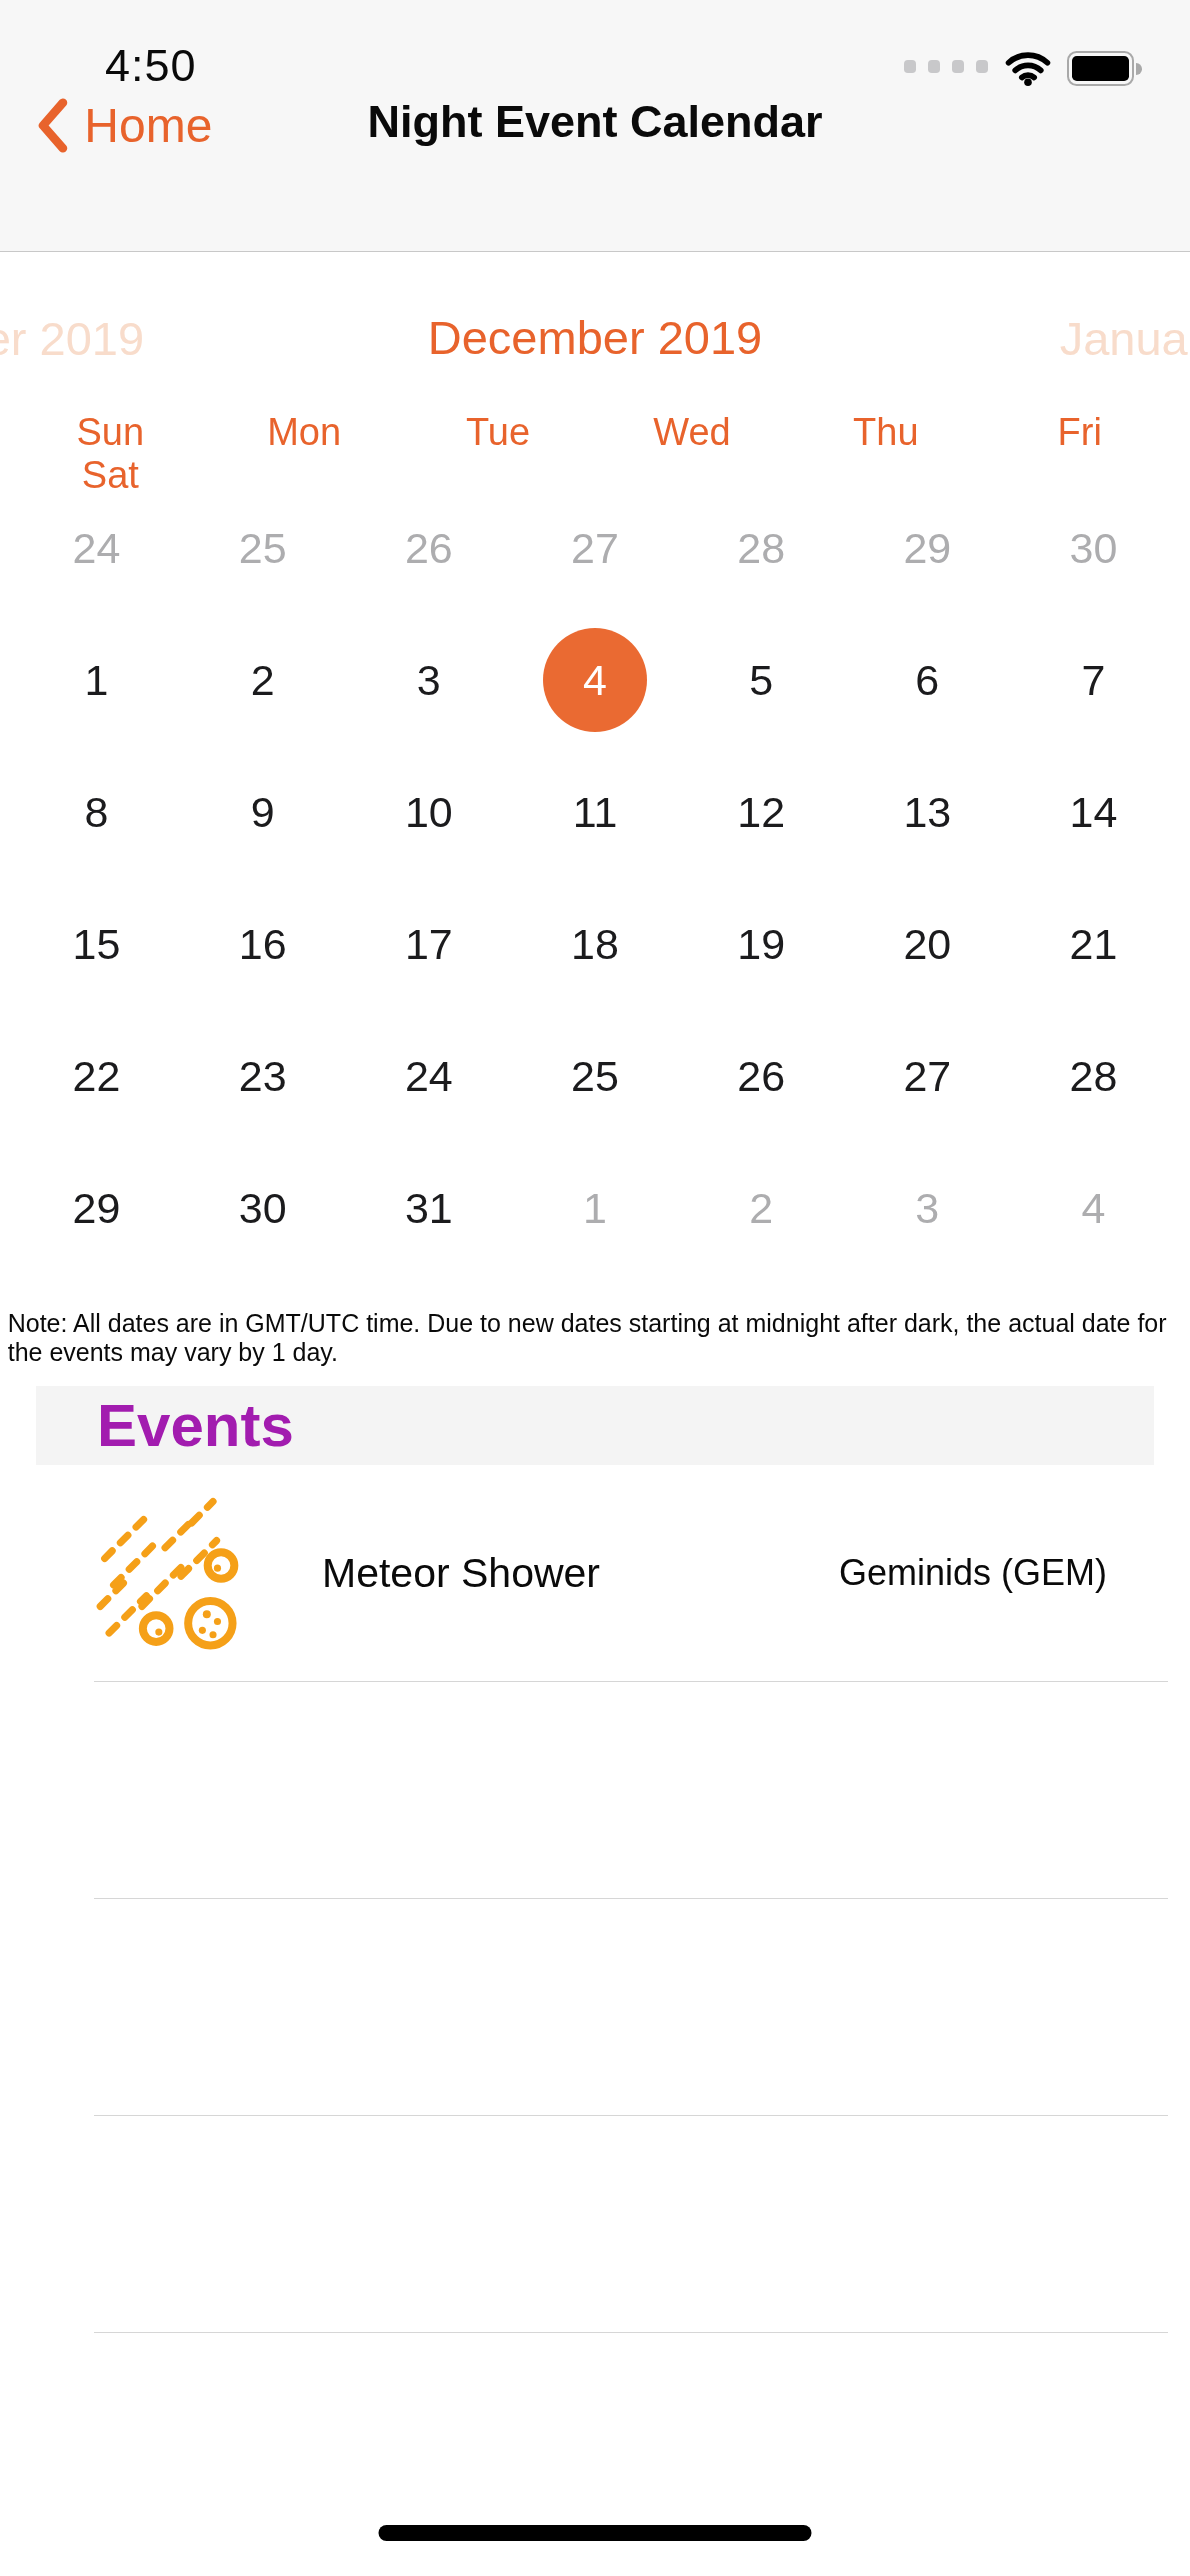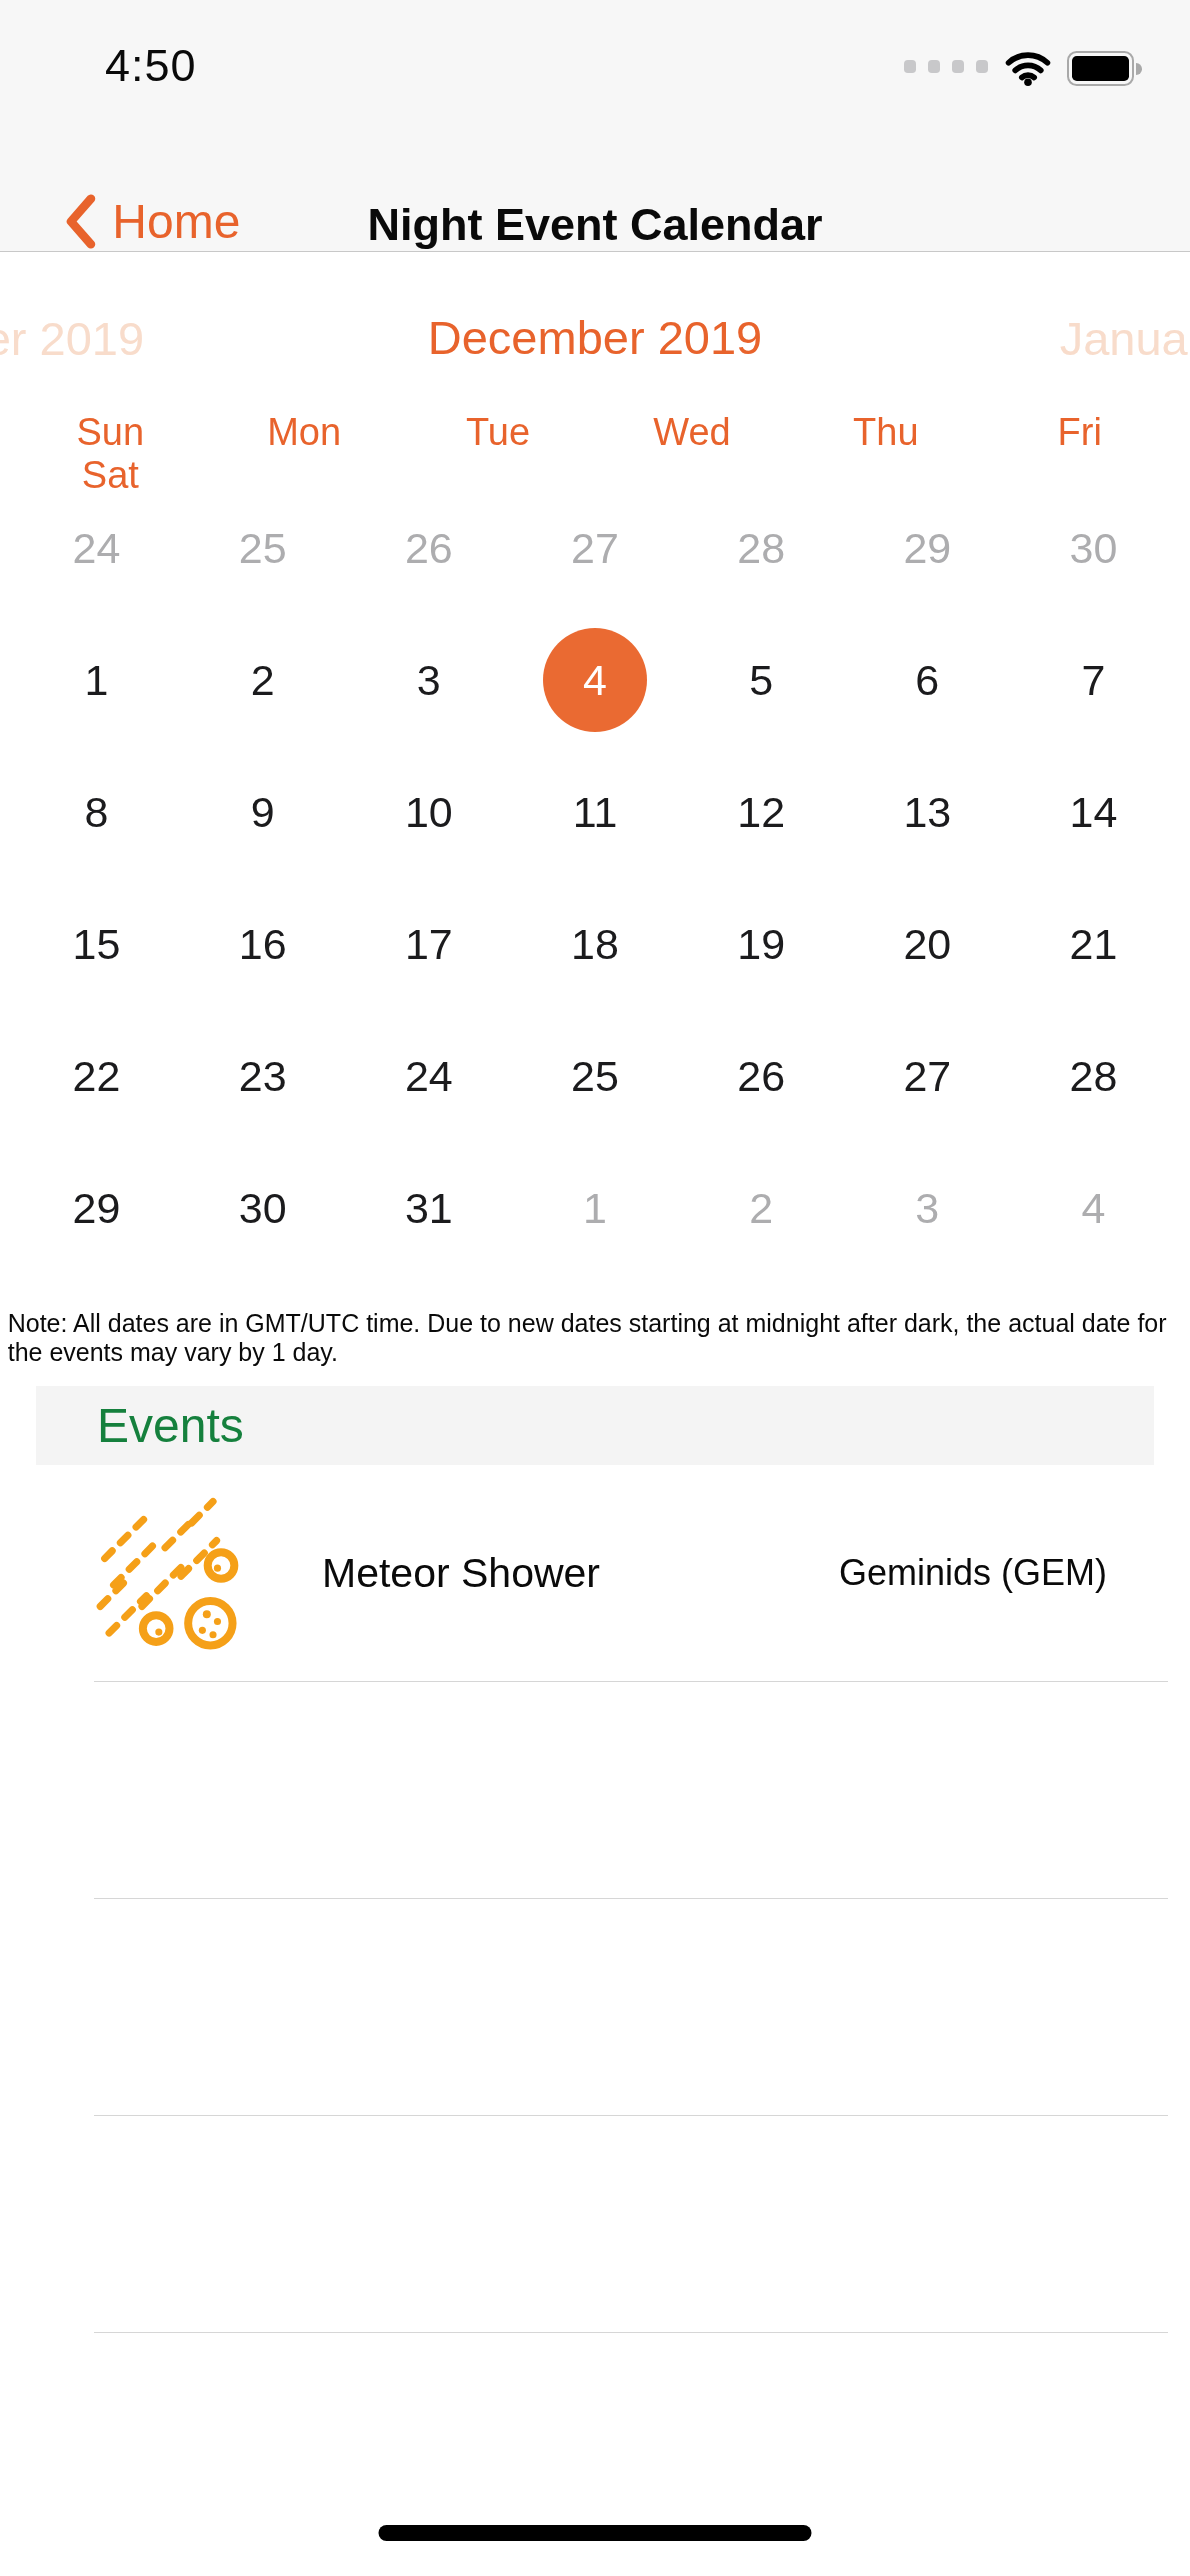--- a/index.html
+++ b/index.html
@@ -31,21 +31,21 @@
   .cell-dots{display:flex;gap:11.5px;position:relative;top:-1.9px;}
   .cell-dots i{width:12.5px;height:12.5px;border-radius:3.8px;background:#C8C8CA;display:block;}
   .wifi-icon{display:block;}
   .battery{position:relative;width:67px;height:35px;border:2.9px solid #A9A9A9;border-radius:9.6px;}
   .battery .level{position:absolute;inset:2.9px;background:#000;border-radius:4.8px;}
   .battery:after{
     content:"";position:absolute;right:-9.6px;top:9.6px;width:5.8px;height:12.5px;
     background:#A9A9A9;border-radius:0 5.8px 5.8px 0;
   }
 
-  .nav-bar{height:155px;display:flex;align-items:flex-end;position:relative;padding-left:28px;}
+  .nav-bar{height:155px;display:flex;align-items:flex-start;position:relative;}
   .back-button{display:flex;align-items:center;gap:15.3px;margin-left:36px;cursor:pointer;}
   .back-label{font-size:48px;color:var(--accent);line-height:1;}
   .nav-title{
     position:absolute;left:50%;transform:translateX(-50%);
     font-size:45px;font-weight:700;color:#0a0a0a;white-space:nowrap;
   }
 
   
   .calendar{background:#fff;}
   .month-row{
@@ -71,21 +71,21 @@
 
   
   .note{margin-top:35px;padding:0 7.7px;text-align:left;font-size:25px;line-height:29px;color:#0a0a0a;}
   .note p{margin:0;}
 
   
   .events-header-band{
     margin:19px 36px 0;height:79px;background:#F4F4F4;
     display:flex;align-items:center;padding-left:61px;
   }
-  .events-header{font-size:48px;font-weight:400;color:#15803d;}
+  .events-header{font-size:60px;font-weight:700;color:#a21caf;}
 
   .event-row{
     height:217px;margin:0 22px 0 94px;border-bottom:1.9px solid var(--separator);
     display:flex;align-items:center;cursor:pointer;
   }
   .event-icon{width:151px;height:155px;color:var(--icon-orange);flex:0 0 auto;}
   .event-title{margin-left:77px;font-size:41px;color:#0a0a0a;}
   .event-detail{margin-left:auto;margin-right:61px;font-size:36px;color:#0a0a0a;}
   .event-row.empty{cursor:default;}
 

